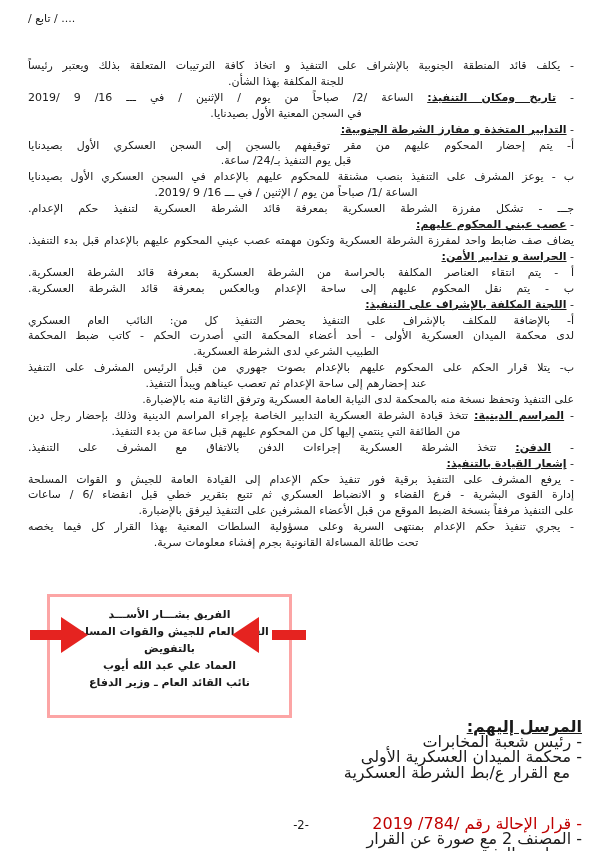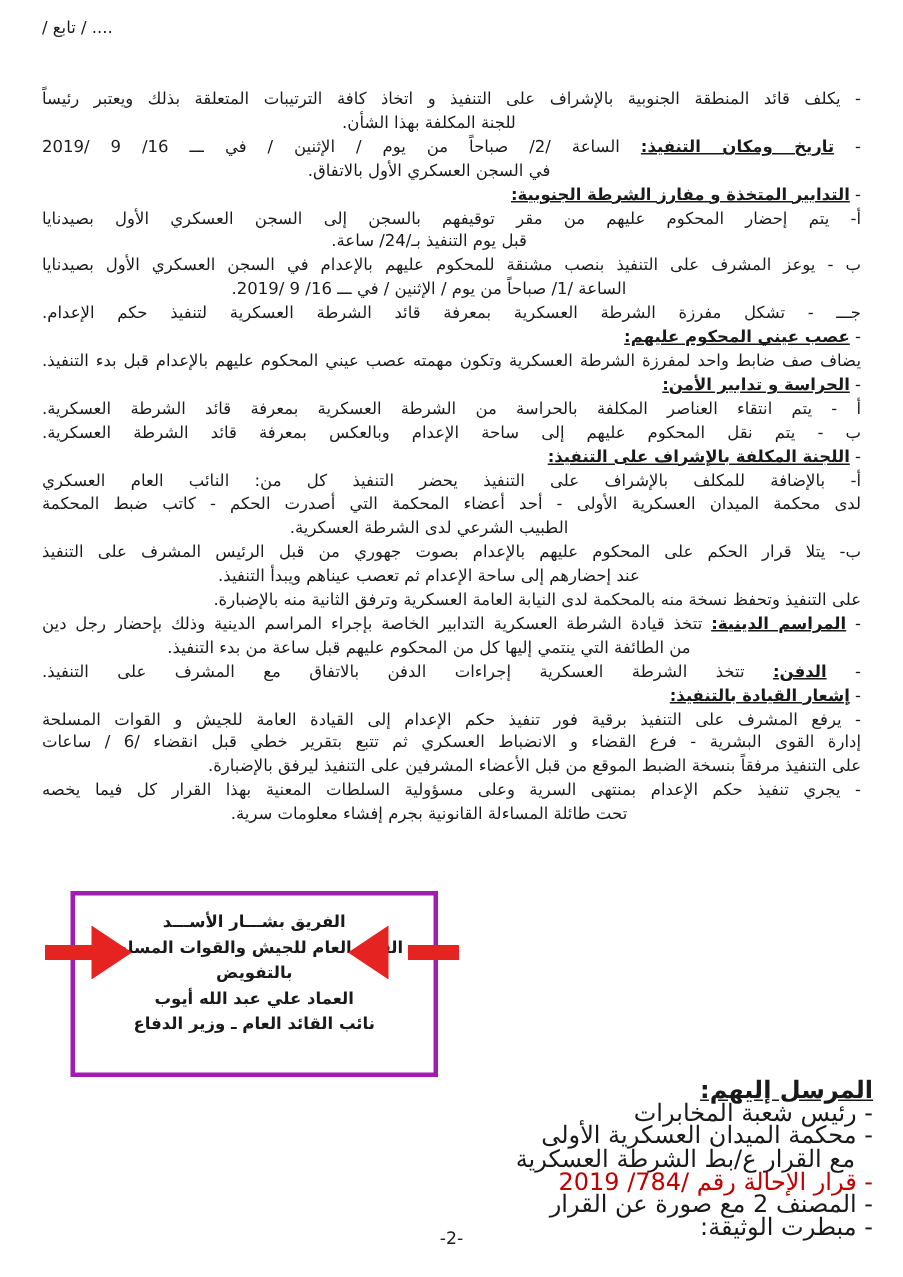--- a/index.html
+++ b/index.html
@@ -14,51 +14,51 @@
     position:absolute;top:58px;right:28px;left:28px;direction:rtl;
     font-size:11px;line-height:15.9px;
   }
   .line{min-height:15.9px;}
   .line.r{text-align:right;}
   .line.ri{text-align:center;padding-right:30px;}
   .line.j{text-align:justify;text-align-last:justify;}
   .u{text-decoration:underline;font-weight:bold;}
   .sig-box{
     position:absolute;left:47px;top:594px;width:245px;height:124px;
-    border:3px solid #a21caf;box-sizing:border-box;background:#ffffff;
+    border:3px solid #fca5a5;box-sizing:border-box;background:#ffffff;
   }
   .sig-text{
     position:absolute;left:0;right:0;top:9px;direction:rtl;text-align:center;
     font-size:11px;line-height:17px;font-weight:bold;
   }
   .arrow{position:absolute;z-index:5;}
   .arrow.left-arrow{left:30px;top:617px;}
   .arrow.right-arrow{left:232px;top:617px;}
   .recipients{
     position:absolute;top:719px;right:20px;direction:rtl;text-align:right;
     font-size:16px;line-height:15.2px;
   }
   .recipients .title{font-weight:bold;text-decoration:underline;}
   .recipients .indent{padding-right:12px;}
-  .recipients .red{color:#c00000;}
+  .recipients .red{color:#c00000;margin-top:36px;}
   .footer-page{
     position:absolute;top:818px;left:0;width:602px;text-align:center;
     font-size:11.5px;direction:ltr;
   }
 </style>
 </head>
 <body>
 
 <div class="hdr-note">/ تابع / ....</div>
 
 <div class="doc-lines" id="doc-lines">
     <div class="line j"><span>- يكلف قائد المنطقة الجنوبية بالإشراف على التنفيذ و اتخاذ كافة الترتيبات المتعلقة بذلك ويعتبر رئيساً</span></div>
     <div class="line ri"><span>للجنة المكلفة بهذا الشأن.</span></div>
     <div class="line j"><span>- </span><span class="u">تاريخ ومكان التنفيذ:</span><span> الساعة /2/ صباحاً من يوم / الإثنين / في ـــ 16/ 9 /2019</span></div>
-    <div class="line ri"><span>في السجن العسكري الأول بالاتفاق.</span></div>
+    <div class="line ri"><span>في السجن المعنية الأول بصيدنايا.</span></div>
     <div class="line r"><span>- </span><span class="u">التدابير المتخذة و مفارز الشرطة الجنوبية:</span></div>
     <div class="line j"><span>أ- يتم إحضار المحكوم عليهم من مقر توقيفهم بالسجن إلى السجن العسكري الأول بصيدنايا</span></div>
     <div class="line ri"><span>قبل يوم التنفيذ بـ/24/ ساعة.</span></div>
     <div class="line j"><span>ب - يوعز المشرف على التنفيذ بنصب مشنقة للمحكوم عليهم بالإعدام في السجن العسكري الأول بصيدنايا</span></div>
     <div class="line ri"><span>الساعة /1/ صباحاً من يوم / الإثنين / في ـــ 16/ 9 /2019.</span></div>
     <div class="line j"><span>جـــ - تشكل مفرزة الشرطة العسكرية بمعرفة قائد الشرطة العسكرية لتنفيذ حكم الإعدام.</span></div>
     <div class="line r"><span>- </span><span class="u">عصب عيني المحكوم عليهم:</span></div>
     <div class="line j"><span>يضاف صف ضابط واحد لمفرزة الشرطة العسكرية وتكون مهمته عصب عيني المحكوم عليهم بالإعدام قبل بدء التنفيذ.</span></div>
     <div class="line r"><span>- </span><span class="u">الحراسة و تدابير الأمن:</span></div>
     <div class="line j"><span>أ - يتم انتقاء العناصر المكلفة بالحراسة من الشرطة العسكرية بمعرفة قائد الشرطة العسكرية.</span></div>

